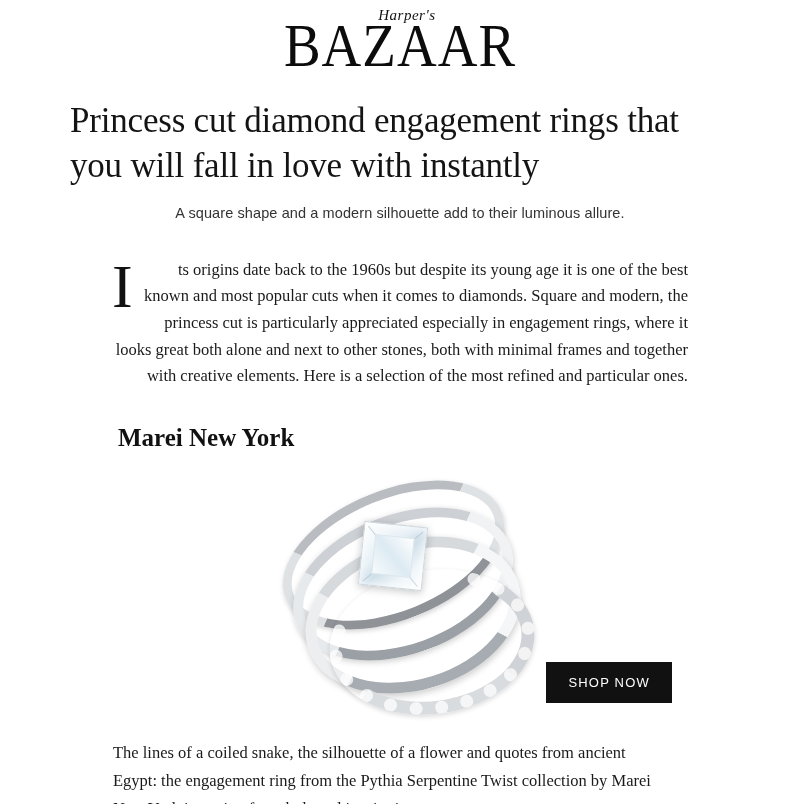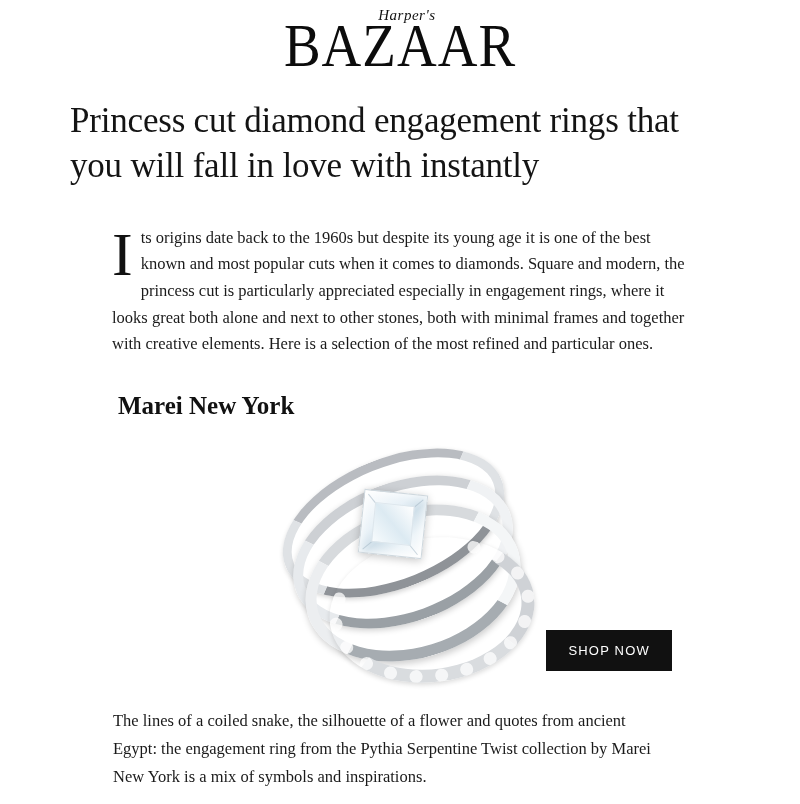--- a/index.html
+++ b/index.html
@@ -81,20 +81,21 @@
     width: 576px;
     margin: 36px auto 0 112px;
     font-family: "Liberation Serif", serif;
     font-size: 16.5px;
     line-height: 1.62;
     color: #1a1a1a;
     text-align: left;
   }
   .body-block p {
     margin: 0;
+    text-align: right;
   }
   .dropcap {
     float: left;
     font-family: "Liberation Serif", serif;
     font-size: 62px;
     line-height: 0.82;
     padding: 4px 8px 0 0;
     color: #111111;
   }
 
@@ -234,20 +235,21 @@
 <div class="page">
 
   <div class="masthead">
     <div class="masthead-wrap">
       <span class="masthead-sup">Harper's</span>
       <span class="masthead-title">BAZAAR</span>
     </div>
   </div>
 
   <h1 class="headline">Princess cut diamond engagement rings that you will fall in love with instantly</h1>
+  <div class="dek">A square shape and a modern silhouette add to their luminous allure.</div>
 
   <div class="body-block">
     <span class="dropcap">I</span>
     <p>ts origins date back to the 1960s but despite its young age it is one of the best known and most popular cuts when it comes to diamonds. Square and modern, the princess cut is particularly appreciated especially in engagement rings, where it looks great both alone and next to other stones, both with minimal frames and together with creative elements. Here is a selection of the most refined and particular ones.</p>
   </div>
 
   <div class="product-title">Marei New York</div>
 
   <div class="product-figure">
     <div class="ring-art">

